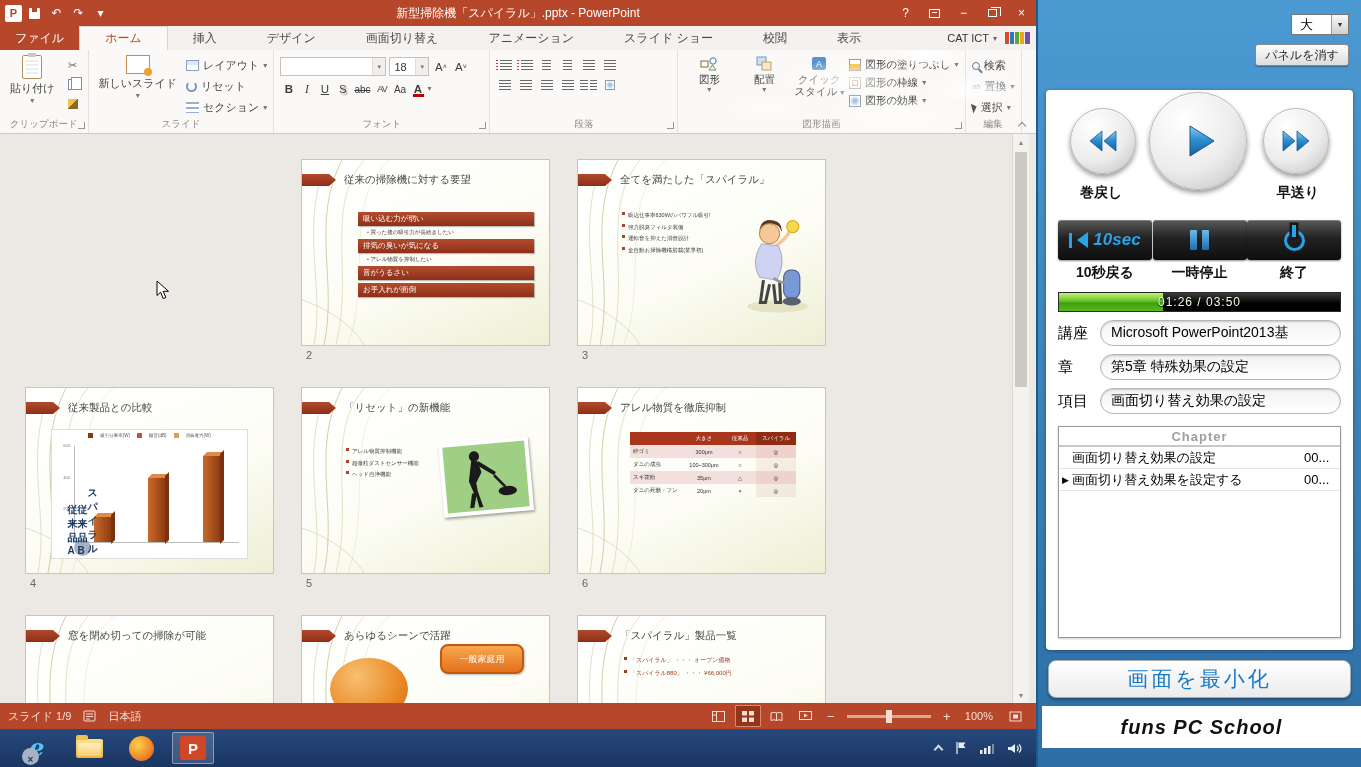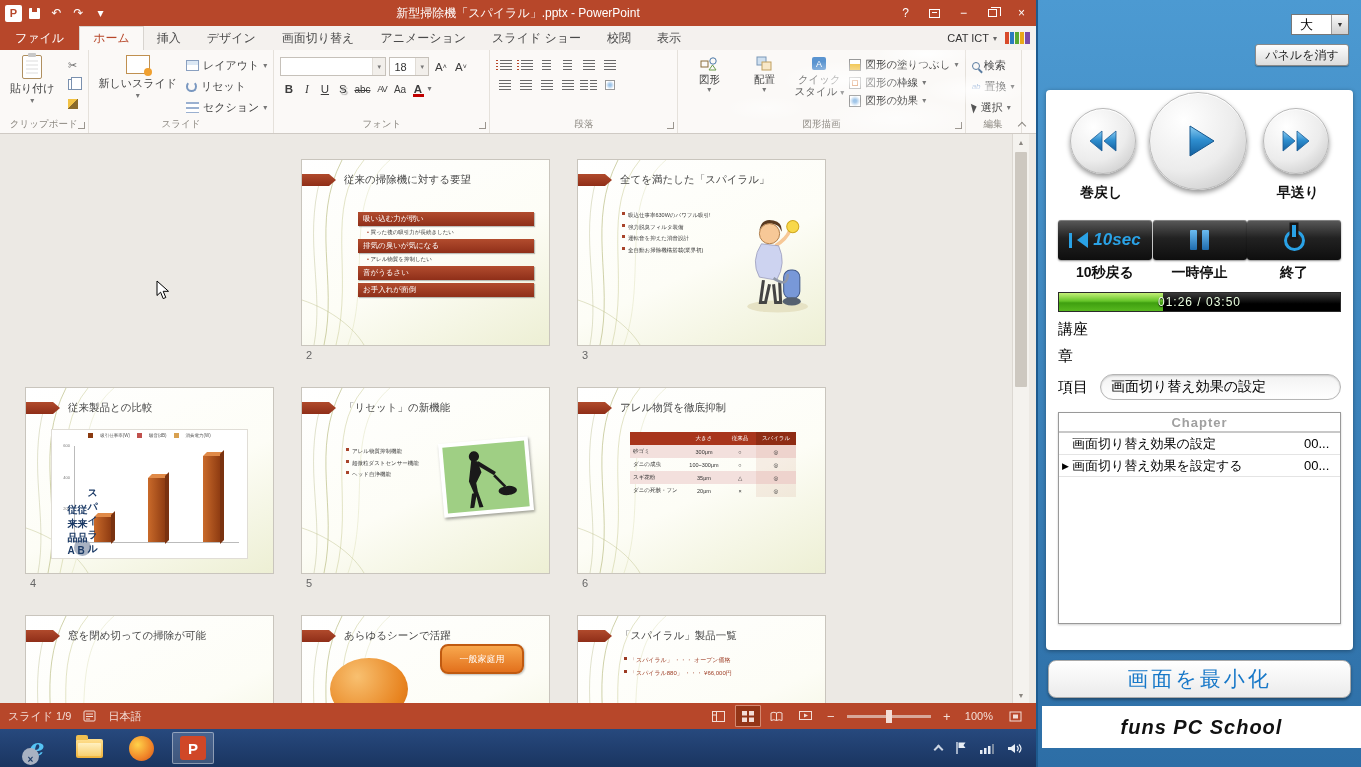--- a/index.html
+++ b/index.html
@@ -16,21 +16,21 @@
 .floppy::before{content:"";position:absolute;top:0;left:3px;width:5px;height:4px;background:#b7472a}
 .wtitle{position:absolute;left:0;right:0;text-align:center;font-size:12px;color:#fff;pointer-events:none}
 .wbtns{margin-left:auto;display:flex;z-index:2}
 .wbtn{width:29px;height:26px;display:flex;align-items:center;justify-content:center;font-size:12px;color:#fff}
 .restico{width:9px;height:8px;border:1px solid #fff;position:relative}
 .restico::before{content:"";position:absolute;top:-3px;left:2px;width:9px;height:8px;border:1px solid #fff;border-bottom:none;border-left:none}
 .ribopt{width:11px;height:9px;border:1px solid #fff;position:relative}
 .ribopt::after{content:"";position:absolute;left:2px;top:2px;width:5px;height:3px;border-top:1px solid #fff}
 
 .tabrow{height:24px;background:#f4f1ee;display:flex;align-items:stretch;font-size:12px;color:#4a4a4a;flex:0 0 auto;position:relative;z-index:3}
-.tab{padding:0 13px;display:flex;align-items:center;cursor:default}
+.tab{padding:0 25px;display:flex;align-items:center;cursor:default}
 .tab.file{background:#b7472a;color:#fff;padding:0 15px}
 .tab.active{background:#fbf9f7;color:#b7472a;border:1px solid #d8d4cf;border-bottom:none}
 .account{margin-left:auto;display:flex;align-items:center;gap:4px;font-size:11px;color:#333;padding-right:8px}
 .account .dd{font-size:8px;color:#666}
 .brandlogo{display:flex;align-items:center;padding-right:5px}
 
 .ribbon{height:84px;background:#fbf9f7;border-bottom:1px solid #cfcac4;display:flex;position:relative;flex:0 0 auto;z-index:2}
 .clouds{position:absolute;right:10px;top:-22px;width:430px;height:104px;pointer-events:none;z-index:5;background:
  radial-gradient(70px 20px at 330px 26px,rgba(255,255,255,.95),rgba(255,255,255,0) 70%),
  radial-gradient(95px 28px at 250px 52px,rgba(255,255,255,.8),rgba(255,255,255,0) 70%),
@@ -816,23 +816,25 @@
         <span class="dlab l3">終了</span>
       </div>
 
       <div class="progress">
         <div class="pfill" style="width: 37%;"></div>
         <div class="ptime">01:26 / 03:50</div>
       </div>
 
       <div class="inforow">
         <span class="ilabel">講座</span>
+        <span class="ipill">Microsoft PowerPoint2013基</span>
       </div>
       <div class="inforow">
         <span class="ilabel">章</span>
+        <span class="ipill">第5章 特殊効果の設定</span>
       </div>
       <div class="inforow">
         <span class="ilabel">項目</span>
         <span class="ipill">画面切り替え効果の設定</span>
       </div>
 
       <div class="chapterbox">
         <div class="chead">Chapter</div>
         <div class="crow">
           <span class="cmark"></span>

